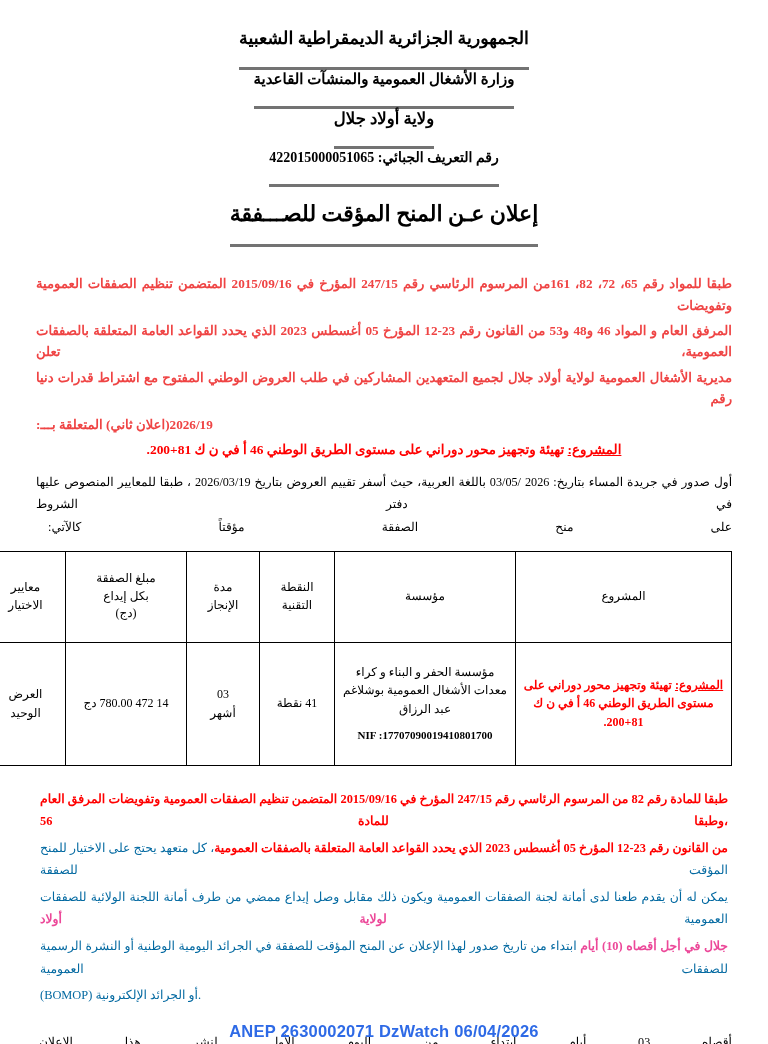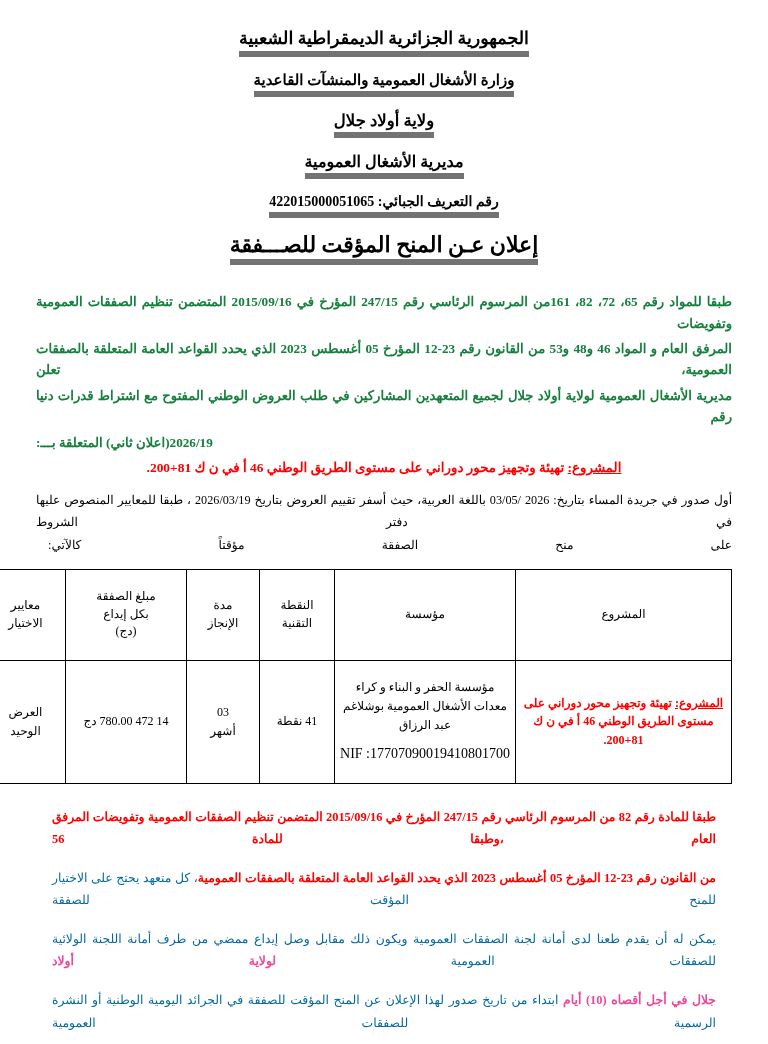--- a/index.html
+++ b/index.html
@@ -24,44 +24,44 @@
     position: relative;
   }
 
   
   .header {
     text-align: center;
     margin-top: 6px;
   }
   .header .hline {
     display: block;
-    margin: 0 auto 14px auto;
+    margin: 0 auto 0 auto;
     font-weight: bold;
     line-height: 1.25;
     width: fit-content;
-    border-bottom: 6px solid #737373;
-    padding-bottom: 1px;
+    border-bottom: 3px solid #737373;
+    padding-bottom: 17px;
     white-space: nowrap;
   }
   .hline.l1 { font-size: 17.5px; }
   .hline.l2 { font-size: 15px; }
   .hline.l3 { font-size: 16.5px; }
   .hline.l4 { font-size: 16px; }
   .hline.l5 { font-size: 14px; margin-bottom: 13px;}
   .hline.l6 { font-size: 22px; letter-spacing: 0.6px; margin-bottom: 4px;}
 
   
   .para {
     margin: 0 0 4px 0;
     text-align: justify;
     text-align-last: justify;
     line-height: 1.62;
   }
   .para.red {
-    color: #15803d;
+    color: #ef4444;
     font-weight: bold;
     font-size: 13.2px;
   }
   .para.left-last   { text-align-last: left; }
 
   .b1 { margin-top: 26px; }
 
   .project-line {
     color: #ff0000;
     font-weight: bold;
@@ -125,36 +125,37 @@
   td.company-cell {
     font-size: 11.6px;
     line-height: 1.7;
     text-align: center;
     padding: 6px 8px;
   }
   td.company-cell .nif {
     display: block;
     direction: ltr;
     unicode-bidi: embed;
-    font-size: 14px;
+    font-size: 11px;
     margin-top: 9px;
+    font-weight: bold;
   }
   td.amount-cell { font-size: 12.4px; }
   .twoline { display: block; }
 
   
   .lower-red {
     margin-top: 22px;
   }
   .mixed-para {
     font-size: 12.4px;
     line-height: 1.82;
     text-align: justify;
     text-align-last: justify;
-    margin: 16px;
+    margin: 4px;
   }
   .mixed-para .r { color: #ff0000; font-weight: bold; }
   .mixed-para .k { color: #0369a1; font-weight: normal; }
   .mixed-para .kb { color: #ec4899; font-weight: bold; }
   .mixed-para .ltr { direction: ltr; unicode-bidi: embed; }
   .mixed-para.last-left { text-align-last: left; }
 
   .final-para {
     margin-top: 24px;
     font-size: 12.2px;
@@ -186,21 +187,20 @@
 </style>
 </head>
 <body>
 
 <div class="page">
 
   <div class="header">
     <span class="hline l1">الجمهورية الجزائرية الديمقراطية الشعبية</span>
     <span class="hline l2">وزارة الأشغال العمومية والمنشآت القاعدية</span>
     <span class="hline l3">ولاية أولاد جلال</span>
-    <span class="hline l4">مديرية الأشغال العمومية</span>
     <span class="hline l5">رقم التعريف الجبائي: 422015000051065</span>
     <span class="hline l6">إعلان عـن المنح المؤقت للصـــفقة</span>
   </div>
 
   <div class="b1">
     <p class="para red">طبقا للمواد رقم 65، 72، 82، 161من المرسوم الرئاسي رقم 247/15 المؤرخ في 2015/09/16 المتضمن تنظيم الصفقات العمومية وتفويضات</p>
     <p class="para red">المرفق العام و المواد 46 و48 و53 من القانون رقم 23-12 المؤرخ 05 أغسطس 2023 الذي يحدد القواعد العامة المتعلقة بالصفقات العمومية، تعلن</p>
     <p class="para red">مديرية الأشغال العمومية لولاية أولاد جلال لجميع المتعهدين المشاركين في طلب العروض الوطني المفتوح مع اشتراط قدرات دنيا رقم</p>
     <p class="para red left-last">2026/19(اعلان ثاني) المتعلقة بـــ:</p>
   </div>

